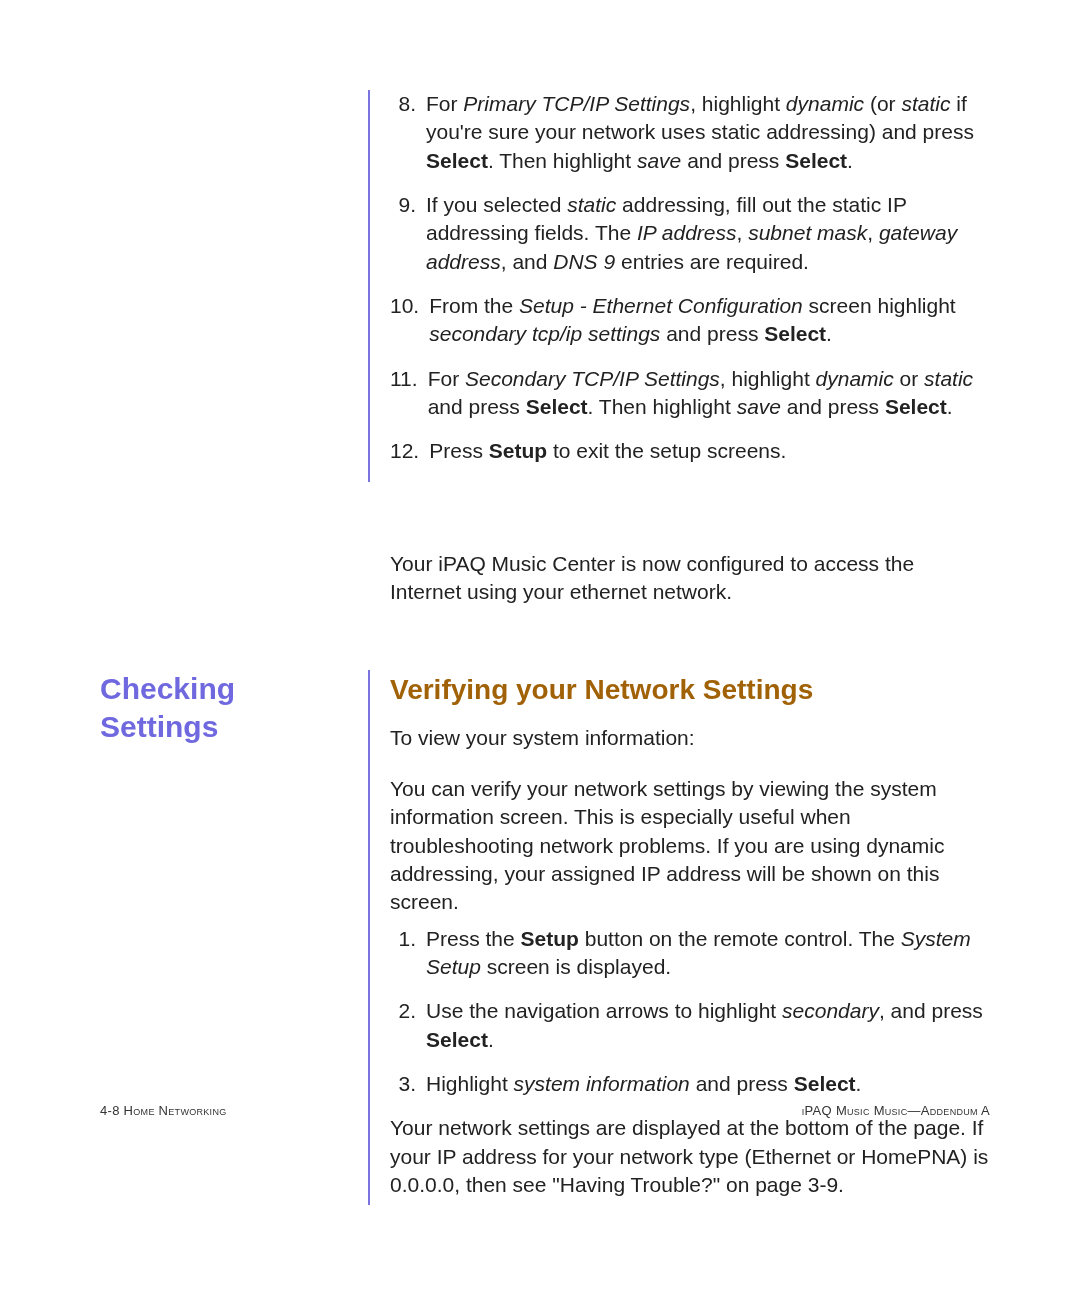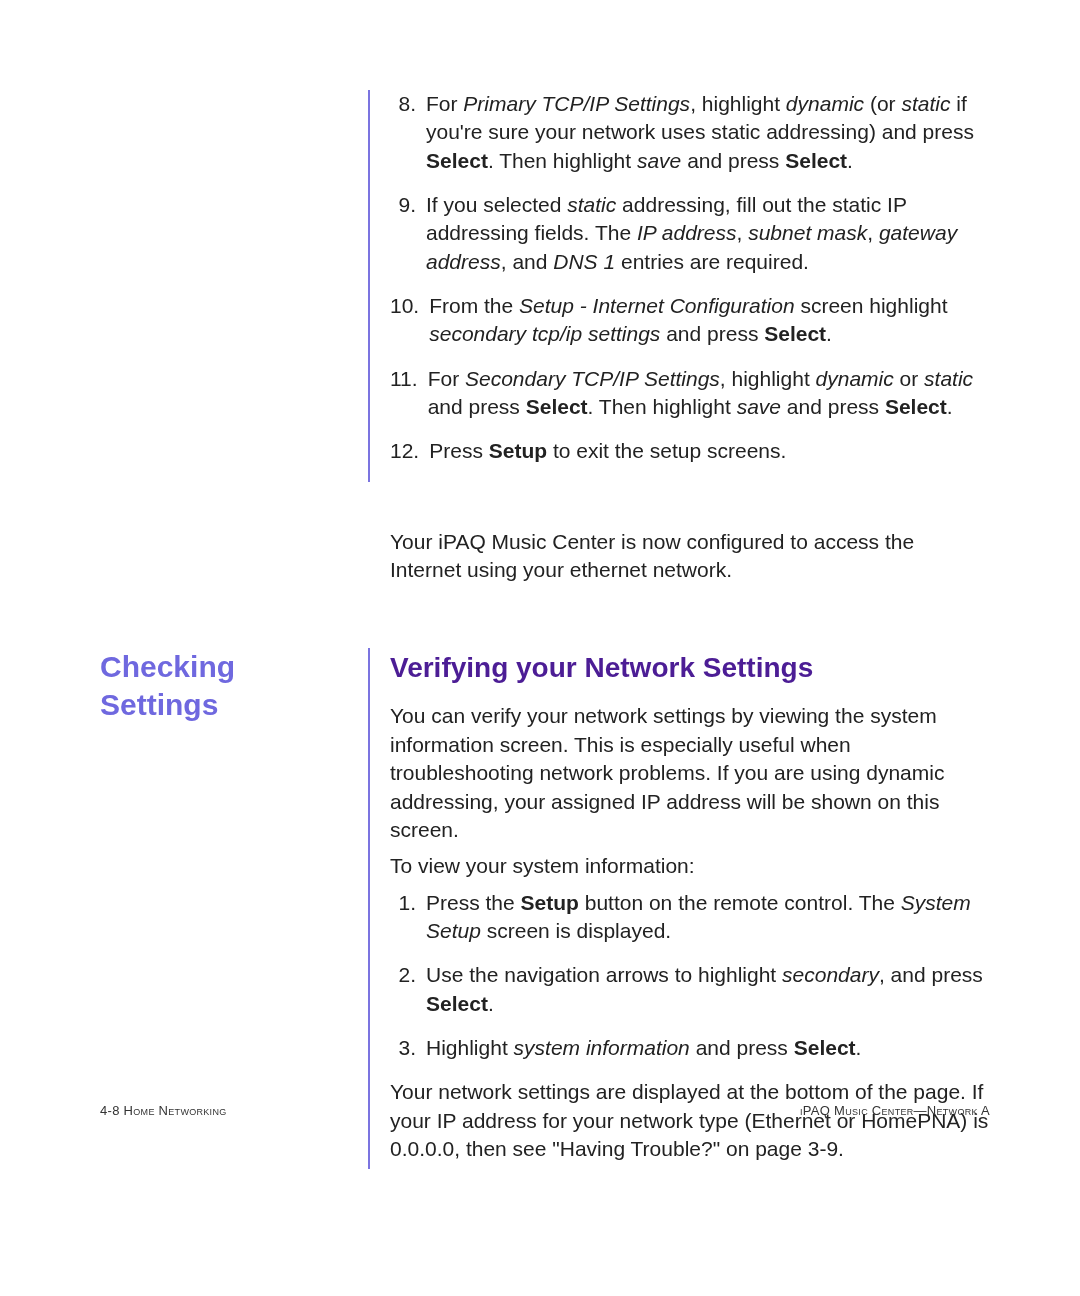--- a/index.html
+++ b/index.html
@@ -43,23 +43,24 @@
   ol.steps > li .num {
     flex: 0 0 36px;
     text-align: right;
     padding-right: 10px;
   }
   ol.steps > li .txt { flex: 1; }
   .para {
     font-size: 21px;
     line-height: 1.35;
     margin-bottom: 6px;
+    margin-top: 22px;
   }
   .heading-sub {
-    color: #4c1d95;
+    color: #a16207;
     font-size: 28px;
     font-weight: 600;
     margin-bottom: 18px;
     margin-top: 4px;
   }
   .heading-side {
     color: #6f68df;
     font-size: 30px;
     font-weight: 600;
     line-height: 1.25;
@@ -89,25 +90,25 @@
   <div class="content-row">
     <div class="side-col"></div>
     <div class="main-col">
       <ol class="steps" id="steps-top">
           <li>
             <span class="num">8.</span>
             <span class="txt">For <em>Primary TCP/IP Settings</em>, highlight <em>dynamic</em> (or <em>static</em> if you're sure your network uses static addressing) and press <strong>Select</strong>. Then highlight <em>save</em> and press <strong>Select</strong>.</span>
           </li>
           <li>
             <span class="num">9.</span>
-            <span class="txt">If you selected <em>static</em> addressing, fill out the static IP addressing fields. The <em>IP address</em>, <em>subnet mask</em>, <em>gateway address</em>, and <em>DNS 1</em> entries are required.</span>
+            <span class="txt">If you selected <em>static</em> addressing, fill out the static IP addressing fields. The <em>IP address</em>, <em>subnet mask</em>, <em>gateway address</em>, and <em>DNS 9</em> entries are required.</span>
           </li>
           <li>
             <span class="num">10.</span>
-            <span class="txt">From the <em>Setup - Internet Configuration</em> screen highlight <em>secondary tcp/ip settings</em> and press <strong>Select</strong>.</span>
+            <span class="txt">From the <em>Setup - Ethernet Configuration</em> screen highlight <em>secondary tcp/ip settings</em> and press <strong>Select</strong>.</span>
           </li>
           <li>
             <span class="num">11.</span>
             <span class="txt">For <em>Secondary TCP/IP Settings</em>, highlight <em>dynamic</em> or <em>static</em> and press <strong>Select</strong>. Then highlight <em>save</em> and press <strong>Select</strong>.</span>
           </li>
           <li>
             <span class="num">12.</span>
             <span class="txt">Press <strong>Setup</strong> to exit the setup screens.</span>
           </li>
         </ol>
@@ -124,22 +125,22 @@
   </div>
 
   <div class="spacer-lg"></div>
 
   <div class="content-row">
     <div class="side-col">
       <h2 class="heading-side">Checking Settings</h2>
     </div>
     <div class="main-col">
       <h3 class="heading-sub">Verifying your Network Settings</h3>
+      <p class="para" style="margin-top:8px;">To view your system information:</p>
       <p class="para">You can verify your network settings by viewing the system information screen. This is especially useful when troubleshooting network problems. If you are using dynamic addressing, your assigned IP address will be shown on this screen.</p>
-      <p class="para" style="margin-top:8px;">To view your system information:</p>
       <ol class="steps" id="steps-bottom" style="margin-top:8px;">
           <li>
             <span class="num">1.</span>
             <span class="txt">Press the <strong>Setup</strong> button on the remote control. The <em>System Setup</em> screen is displayed.</span>
           </li>
           <li>
             <span class="num">2.</span>
             <span class="txt">Use the navigation arrows to highlight <em>secondary</em>, and press <strong>Select</strong>.</span>
           </li>
           <li>
@@ -148,16 +149,16 @@
           </li>
         </ol>
       <p class="para" style="margin-top:16px;">Your network settings are displayed at the bottom of the page. If your IP address for your network type (Ethernet or HomePNA) is 0.0.0.0, then see "Having Trouble?" on page 3-9.</p>
     </div>
   </div>
 
   <div class="footer">
     <div>
       <span>4-8  </span><span class="sc">Home Networking</span>
     </div>
-    <div class="sc">iPAQ Music Center—Network A</div>
+    <div class="sc">iPAQ Music Music—Addendum A</div>
   </div>
 
 </div>
 
 </body></html>

